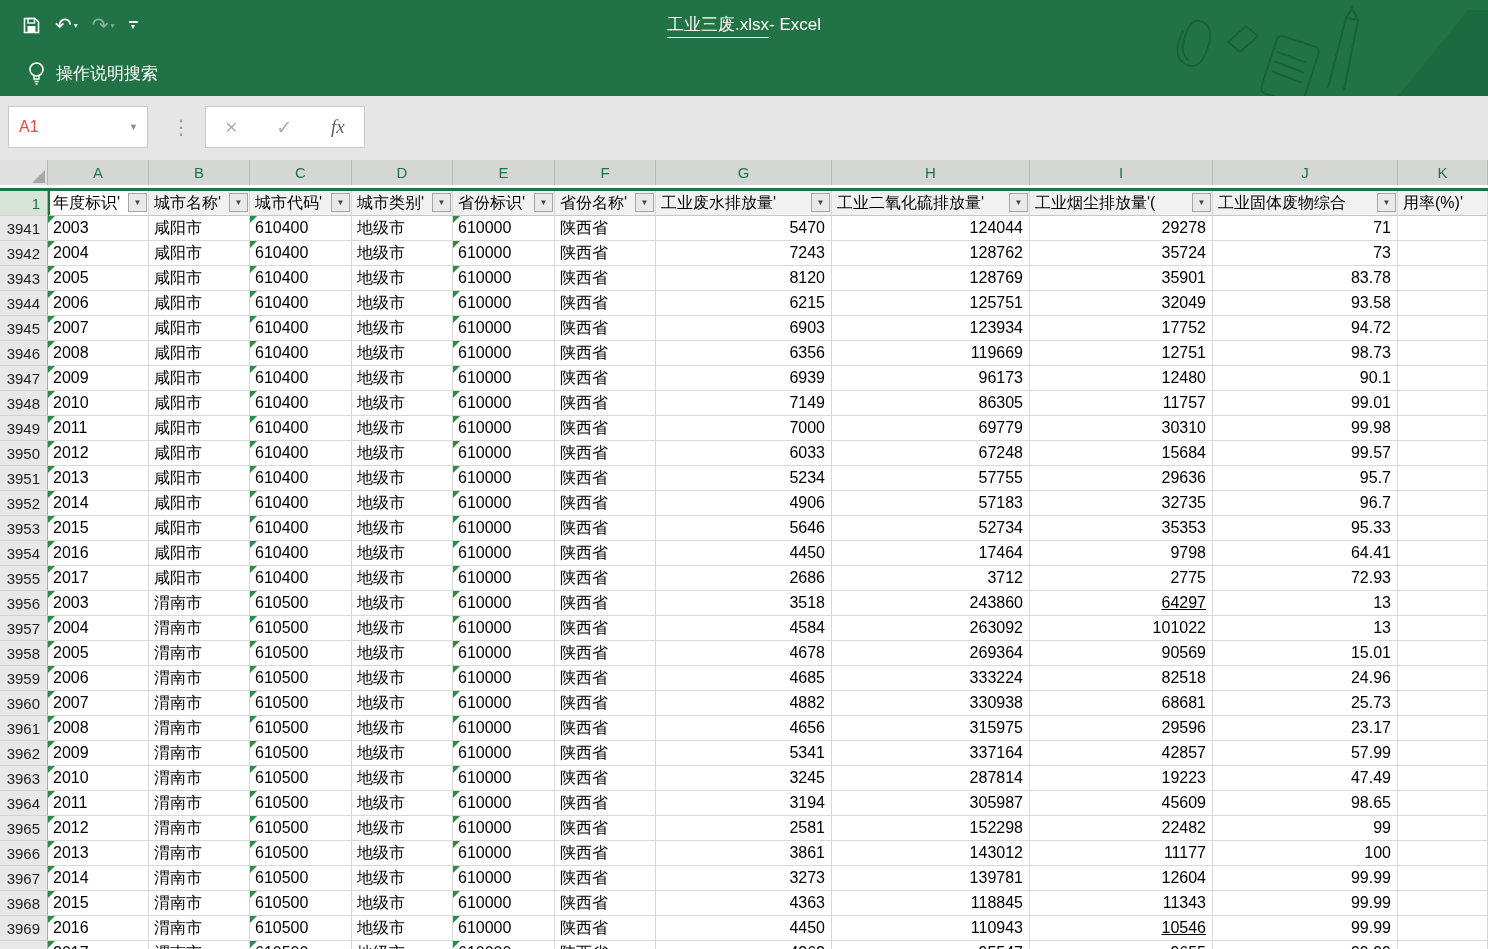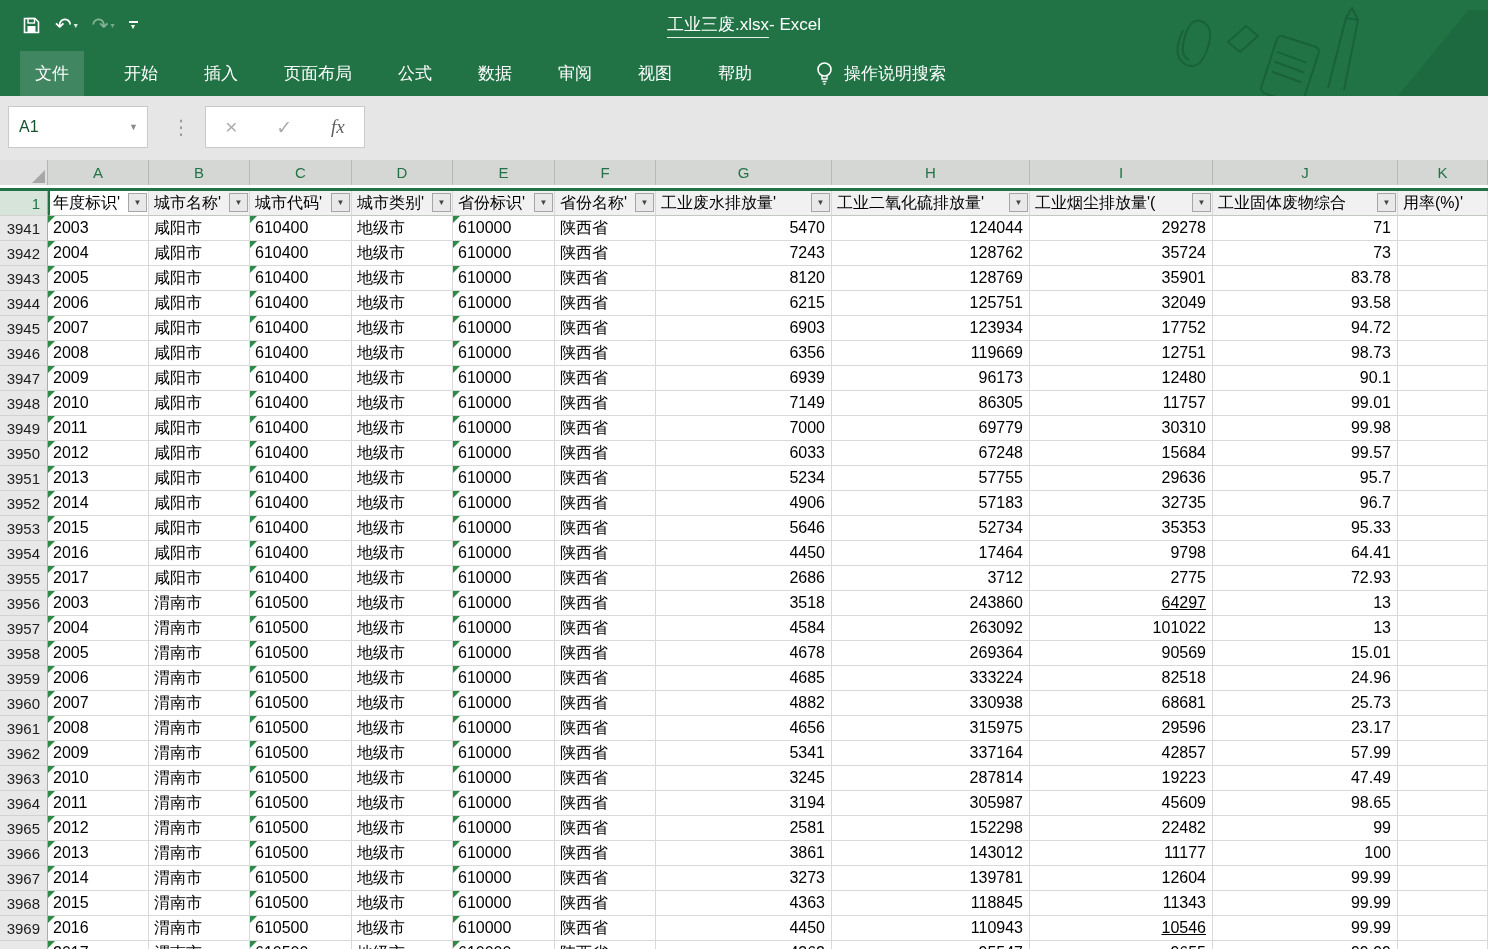--- a/index.html
+++ b/index.html
@@ -42,21 +42,21 @@
   
   .fbar{
     position:absolute;left:0;top:96px;width:1488px;height:64px;
     background:#e6e6e6;z-index:3;
   }
   .namebox{
     position:absolute;left:8px;top:10px;width:140px;height:42px;
     background:#fff;border:1px solid #c9c9c9;box-sizing:border-box;
     display:flex;align-items:center;
   }
-  .namebox .nb-text{font-size:16px;color:#14532d;padding-left:10px;flex:1;}
+  .namebox .nb-text{font-size:16px;color:#ef4444;padding-left:10px;flex:1;}
   .namebox .nb-caret{font-size:9px;color:#8a8a8a;padding-right:9px;}
   .fbar-dots{
     position:absolute;left:171px;top:10px;height:42px;display:flex;align-items:center;
     color:#9b9b9b;font-size:20px;
   }
   .fxpanel{
     position:absolute;left:205px;top:10px;width:160px;height:42px;
     background:#fff;border:1px solid #c9c9c9;box-sizing:border-box;
     display:flex;align-items:center;justify-content:space-around;
   }
@@ -150,31 +150,20 @@
       <path d="M418 18 L430 20"></path>
       <path d="M540 10 L470 96 L560 96 L560 10 Z" fill="#0f4d2c" stroke="none" opacity="0.5"></path>
       <rect x="340" y="40" width="44" height="60" rx="5" transform="rotate(18 362 70)"></rect>
       <path d="M348 52 l30 10 M346 62 l30 10 M344 72 l30 10" transform="rotate(2 360 70)"></path>
       <path d="M300 42 l18 -16 l12 10 l-18 16 z"></path>
     </g>
   </svg>
 </div>
 
 <div class="ribbon">
-  <div class="tabs">
-    <span class="tab tab-file">文件</span>
-    <span class="tab">开始</span>
-    <span class="tab">插入</span>
-    <span class="tab">页面布局</span>
-    <span class="tab">公式</span>
-    <span class="tab">数据</span>
-    <span class="tab">审阅</span>
-    <span class="tab">视图</span>
-    <span class="tab">帮助</span>
-  </div>
   <div class="tellme">
     <svg width="17" height="24" viewBox="0 0 17 24">
       <circle cx="8.5" cy="8.5" r="6.5" fill="none" stroke="#ffffff" stroke-width="1.6"></circle>
       <path d="M6 15 v3 h5 v-3 M6.5 20.5 h4 M7.5 23 h2" stroke="#ffffff" stroke-width="1.4" fill="none"></path>
     </svg>
     <span class="tellme-label">操作说明搜索</span>
   </div>
 </div>
 
 <div class="fbar">

